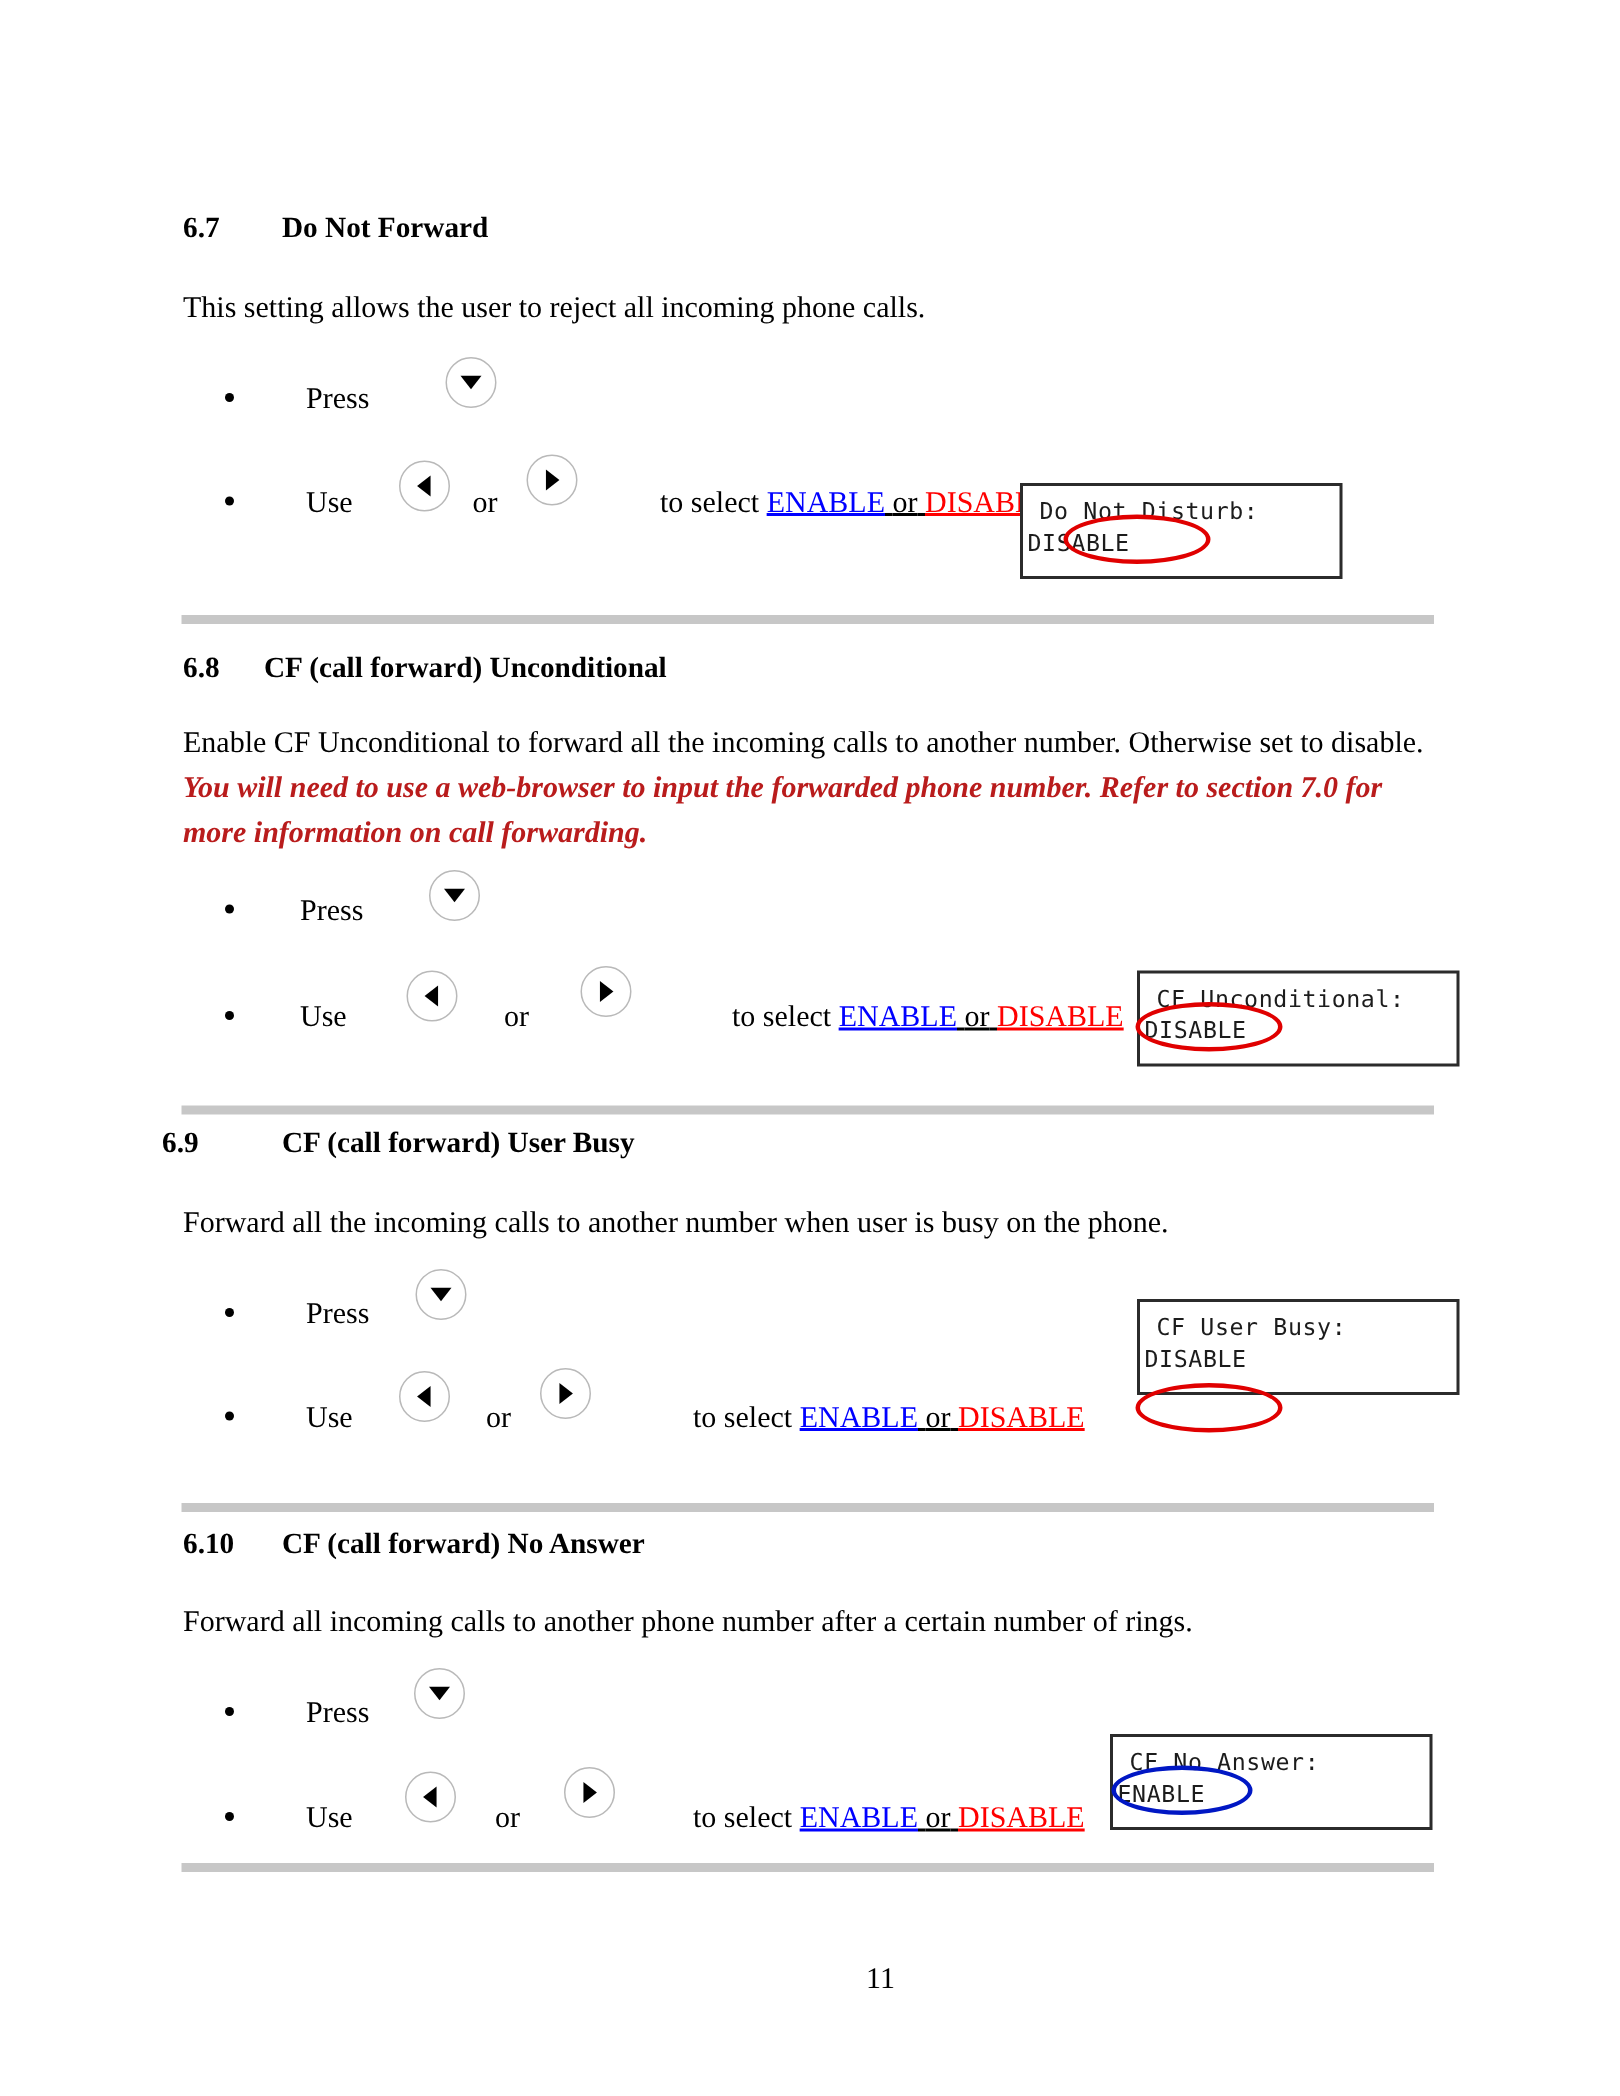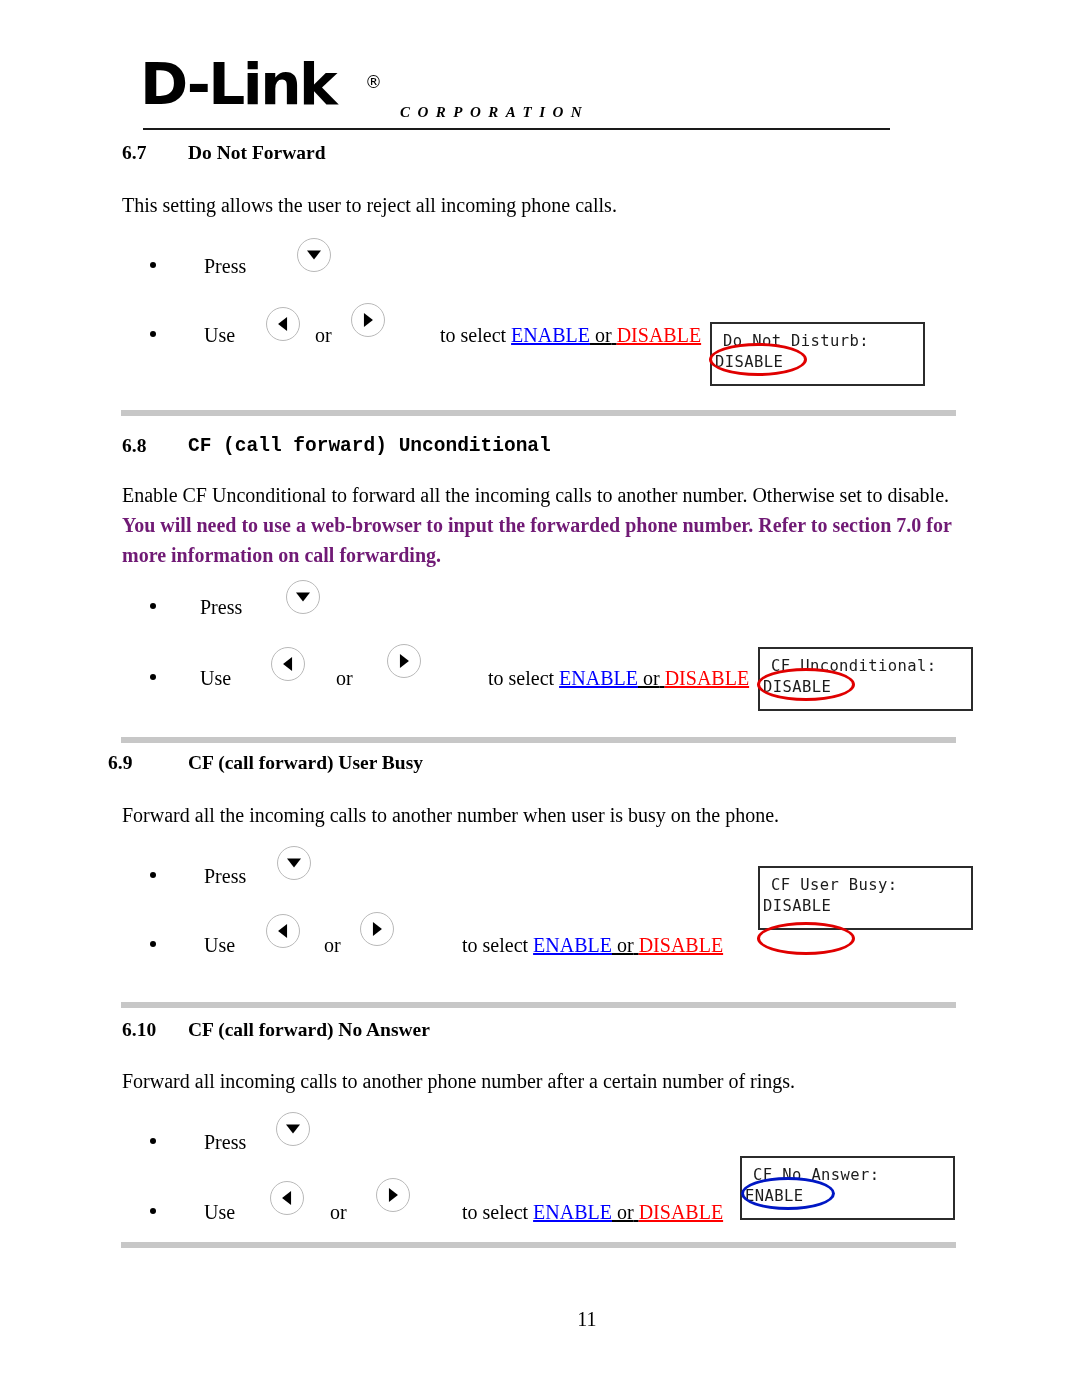--- a/index.html
+++ b/index.html
@@ -80,21 +80,22 @@
   }
   .sec-num { position: absolute; font-weight: 700; font-size: 19.5px; }
 
   .body-text {
     position: absolute;
     font-size: 20px;
     line-height: 30px;
   }
 
   .red-italic {
-    color: #701a75;
+    color: #b91c1c;
+    font-style: italic;
     font-weight: 700;
   }
 
   .bullet-row { position: absolute; }
   .bullet-dot {
     position: absolute;
     width: 6px; height: 6px;
     border-radius: 50%;
     background: #000;
   }
@@ -193,26 +194,20 @@
     width: 1080px;
     text-align: center;
     font-size: 20px;
   }
 </style>
 </head>
 <body>
 
 <div class="page">
 
-  <div class="header">
-    <div class="logo-wordmark">D-Link</div>
-    <div class="logo-reg">®</div>
-    <div class="logo-corp">CORPORATION</div>
-    <div class="header-rule"></div>
-  </div>
 
   <div class="sec-num" style="left:122px; top:142px;">6.7</div>
   <div class="sec-head" style="left:188px; top:142px;">Do Not Forward</div>
 
   <div class="body-text" style="left:122px; top:190px; width:830px;">This setting allows the user to reject all incoming phone calls.</div>
 
   <div class="bullet-row">
     <div class="bullet-dot" style="left:150px; top:262px;"></div>
     <div class="bullet-word" style="left:204px; top:256px;">Press</div>
     <div class="keybtn" style="left:297px; top:238px;">
@@ -229,30 +224,30 @@
     <div class="bullet-word" style="left:315px; top:325px;">or</div>
     <div class="keybtn" style="left:351px; top:303px;">
       <span class="tri tri-right"></span>
     </div>
     <div class="tail-text" style="left:405px; top:325px;">
       <span>to select</span>
       <span class="u-blue">ENABLE</span><span class="u-black">&nbsp;</span><span class="u-black">or</span><span class="u-black">&nbsp;</span><span class="u-red">DISABLE</span>
     </div>
   </div>
 
-  <div class="lcd" style="left:710px; top:322px;">
+  <div class="lcd" style="left:680px; top:322px;">
     <div class="lcd-line lcd-l1">Do Not Disturb:</div>
     <div class="lcd-line lcd-l2">DISABLE</div>
   </div>
   <div class="ellipse ellipse-red" style="left:709px; top:343px; width:98px; height:33px;"></div>
 
   <div class="divider" style="top:410px;"></div>
 
   <div class="sec-num" style="left:122px; top:435px;">6.8</div>
-  <div class="sec-head" style="left:188px; top:435px;font-family:Liberation Mono, monospace;">CF (call forward) Unconditional</div>
+  <div class="sec-head" style="left:176px; top:435px;">CF (call forward) Unconditional</div>
 
   <div class="body-text" style="left:122px; top:480px; width:840px;">
     <span>Enable CF Unconditional to forward all the incoming calls to another number. Otherwise set to disable.</span>
     <span class="red-italic">You will need to use a web-browser to input the forwarded phone number. Refer to section 7.0 for more information on call forwarding.</span>
   </div>
 
   <div class="bullet-row">
     <div class="bullet-dot" style="left:150px; top:603px;"></div>
     <div class="bullet-word" style="left:200px; top:597px;">Press</div>
     <div class="keybtn" style="left:286px; top:580px;">

